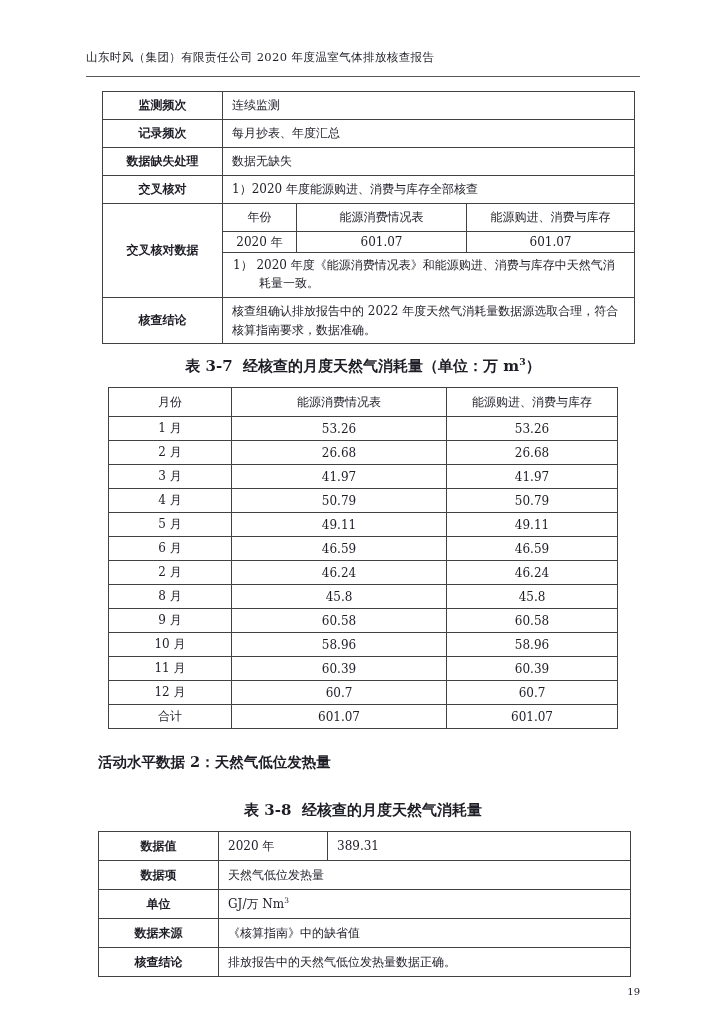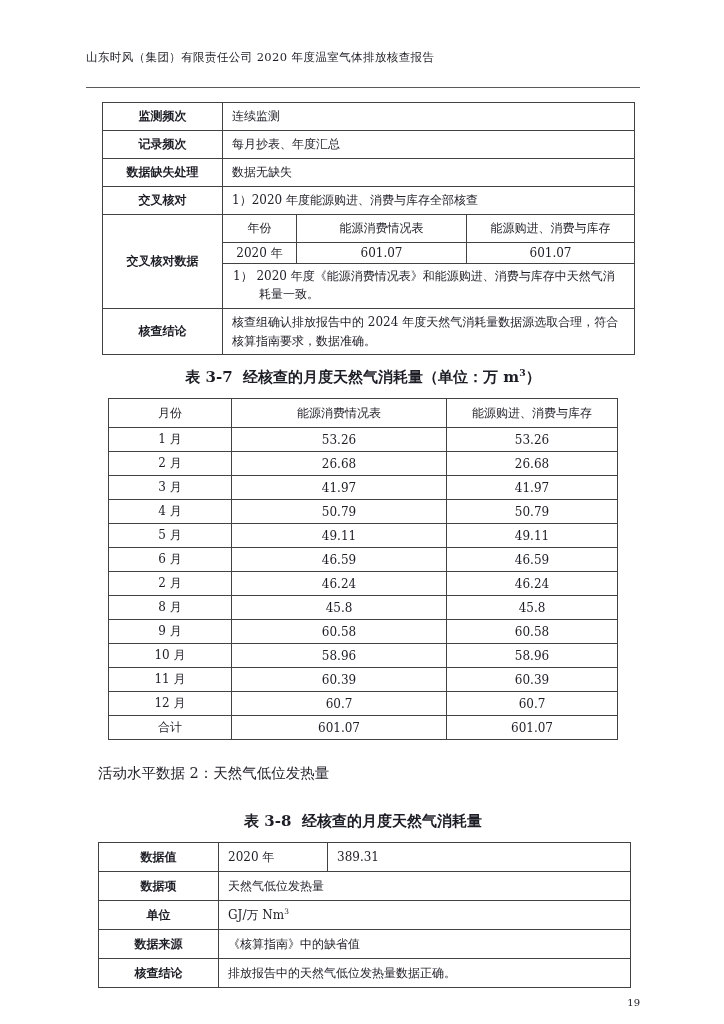--- a/index.html
+++ b/index.html
@@ -8,21 +8,21 @@
     width:724px; height:1024px;
     margin:0 auto;
     background:#ffffff;
     font-family:"DejaVu Serif","Liberation Serif",serif;
     color:#1d1d26;
     box-sizing:border-box;
     padding:46px 84px 0 86px;
     overflow:hidden;
   }
   
-  .doc-header { border-bottom:1.5px solid #5a5a5a; padding-bottom:22px; }
+  .doc-header { border-bottom:1.5px solid #5a5a5a; padding-bottom:11px; }
   .doc-header .title { font-size:11.5px; letter-spacing:0.4px; }
 
   
   table { border-collapse:collapse; }
   td { border:1.5px solid #424242; vertical-align:middle; }
 
   
   .t1 { width:533px; margin:14px 0 0 16px; table-layout:fixed; }
   .t1 td { font-size:12px; }
   .t1 .lbl { width:117px; text-align:center; font-weight:700; }
@@ -49,21 +49,21 @@
   .tbl-title { text-align:center; font-size:15px; font-weight:700; }
   .title-37 { margin-top:13px;text-align:center; }
   .t37 { width:510px; margin:11px 0 0 22px; table-layout:fixed; }
   .t37 td { font-size:12px; text-align:center; }
   .t37 .head td { height:26px; }
   .t37 .mrow td { height:21px; }
   .t37 col.c1 { width:123px; }
   .t37 col.c2 { width:215px; }
 
   
-  .section-heading { font-size:14.5px; font-weight:400; margin:24px 0 0 12px; }
+  .section-heading { font-size:14.5px; font-weight:700; margin:24px 0 0 12px; }
 
   
   .title-38 { margin-top:29px; }
   .t38 { width:533px; margin:11px 0 0 12px; table-layout:fixed; }
   .t38 td { font-size:12px; height:26px; }
   .t38 .lbl { width:117px; text-align:center; font-weight:700; }
   .t38 .year { width:90px; padding:0 9px; }
   .t38 .val { padding:0 9px; }
 
   
@@ -109,21 +109,21 @@
         <div class="cc-row cc-data">
           <div class="cc-cell">2020 年</div>
           <div class="cc-cell">601.07</div>
           <div class="cc-cell">601.07</div>
         </div>
         <div class="cc-note">1） 2020 年度《能源消费情况表》和能源购进、消费与库存中天然气消耗量一致。</div>
       </td>
     </tr>
     <tr class="r-concl">
       <td class="lbl">核查结论</td>
-      <td class="val">核查组确认排放报告中的 2024 年度天然气消耗量数据源选取合理，符合核算指南要求，数据准确。</td>
+      <td class="val">核查组确认排放报告中的 2022 年度天然气消耗量数据源选取合理，符合核算指南要求，数据准确。</td>
     </tr>
   </tbody>
     </table>
 
   <div class="tbl-title title-37">
     <span>表 3-7</span>&nbsp;&nbsp;<span>经核查的月度天然气消耗量（单位：万 m</span><sup>3</sup><span>）</span>
   </div>
 
   <table class="t37">
     <colgroup>

